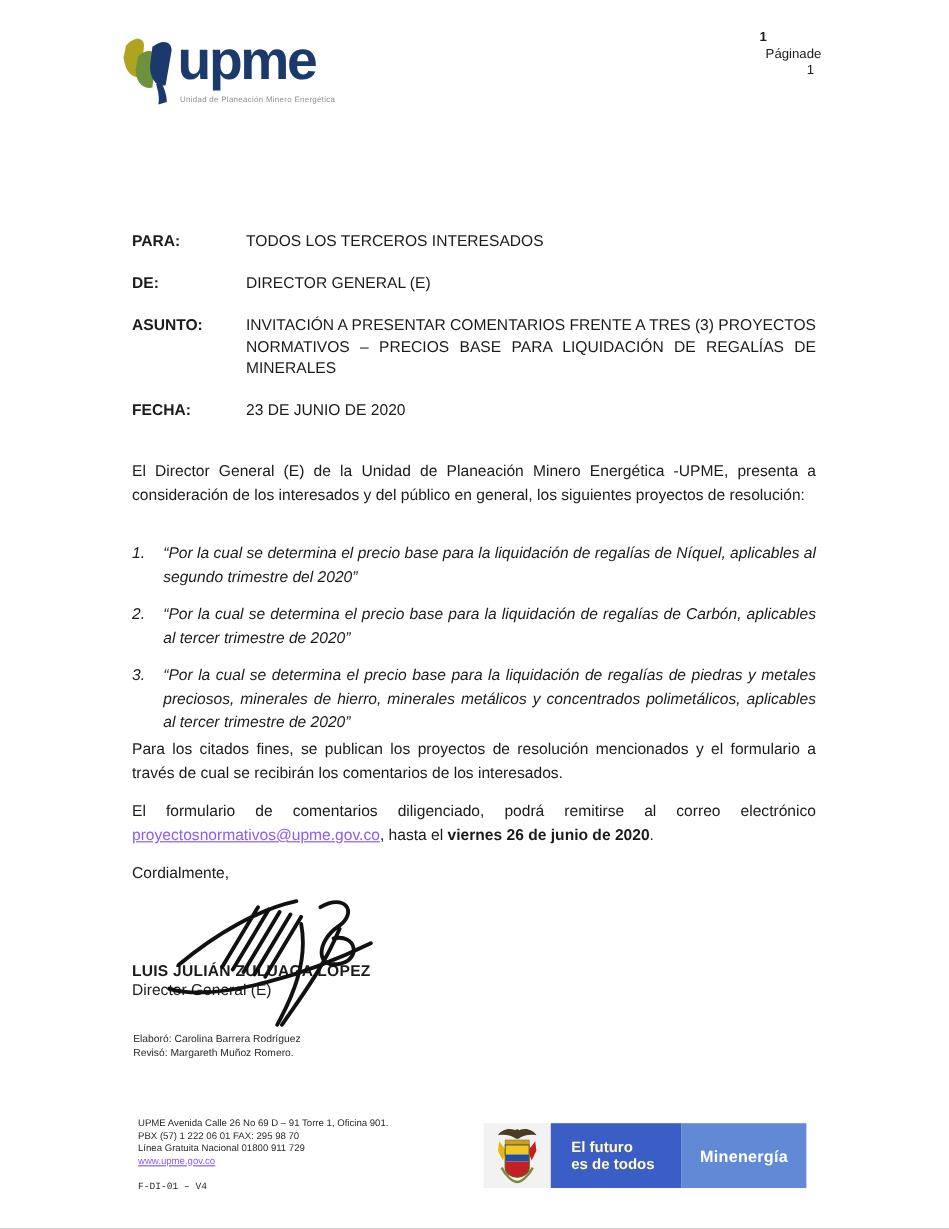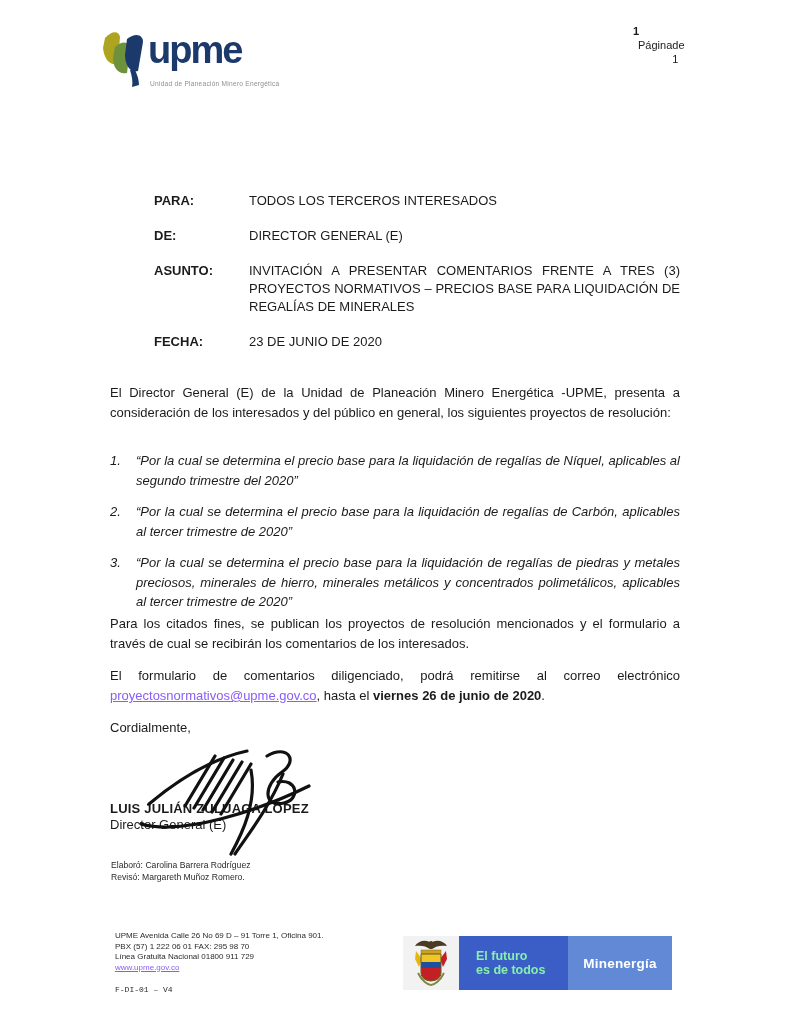--- a/index.html
+++ b/index.html
@@ -11,38 +11,38 @@
     background:#ffffff;
     font-family:"Liberation Sans", sans-serif;
     color:#1b1b1b;
     overflow:hidden;
   }
   
   .logo-block { position:absolute; left:100px; top:26px; display:flex; flex-direction:column; }
   .logo-row { display:flex; align-items:flex-start; }
   .logo-icon { width:46px; height:62px; }
   .logo-word {
-    font-size:38px; font-weight:bold; line-height:48px;
+    font-size:46px; font-weight:bold; line-height:48px;
     letter-spacing:-2px; color:#1b3a6b; margin-left:2px;
   }
   .logo-tagline {
     font-size:6.6px; color:#8f8f8f; letter-spacing:.25px;
     margin:-8px 0 0 50px; white-space:nowrap;
   }
   .page-info { position:absolute; right:111px; top:24px; width:88px; font-size:11px; line-height:14px; }
   .page-number { text-align:center; font-weight:bold; }
   .page-label-row { display:flex; justify-content:space-between;margin-left:46px; }
   
   .doc-title {
     position:absolute; left:0; top:130px; width:100%;
     text-align:center; font-size:14px; font-weight:bold; letter-spacing:.2px;
   }
   
   .meta { position:absolute; left:110px; top:192px; width:570px; font-size:13px; line-height:18px; }
-  .meta-row { display:grid; grid-template-columns:95px 1fr; margin-bottom:17px;margin-left:44px; }
+  .meta-row { display:grid; grid-template-columns:95px 1fr; margin-bottom:17px; }
   .meta-label { font-weight:bold; }
   .meta-value.justify { text-align:justify; }
   
   .para { position:absolute; left:110px; width:570px; font-size:13px; line-height:20px; text-align:justify; }
   .intro { top:383px; }
   .res-list { position:absolute; left:110px; top:451px; width:570px; font-size:13px; line-height:19.5px; }
   .res-item { display:grid; grid-template-columns:26px 1fr; margin-bottom:12px; font-style:italic; }
   .res-text { text-align:justify; }
   .para-publish { top:614px; }
   .para-form { top:666px; }
@@ -54,21 +54,21 @@
   .sig-name { font-weight:bold; letter-spacing:.2px; }
   .sig-svg { position:absolute; left:135px; top:744px; z-index:3; pointer-events:none; }
   
   .credits { position:absolute; left:111px; top:860px; font-size:8.6px; line-height:11.5px; color:#2a2a2a; }
   
   .footer-address { position:absolute; left:115px; top:931px; font-size:8px; line-height:10.6px; color:#2a2a2a; }
   .form-code { position:absolute; left:115px; top:985px; font-size:8px; color:#2a2a2a;font-family:Liberation Mono, monospace; }
   .gov-banner { position:absolute; left:403px; top:936px; height:54px; display:flex; }
   .arms-box { width:56px; height:54px; background:#f2f2f3; display:flex; align-items:center; justify-content:center; }
   .slogan-box {
-    width:109px; height:54px; color:#86efac;
+    width:109px; height:54px; color:#fef9c3;
     display:flex; flex-direction:column; justify-content:center;
     padding-left:17px; font-size:12.5px; font-weight:bold; line-height:14.5px;
   }
   .ministry-box {
     width:104px; height:54px; color:#fff;
     display:flex; align-items:center; justify-content:center;
     font-size:13.5px; font-weight:600; letter-spacing:.2px;
   }
 </style>
 </head>

